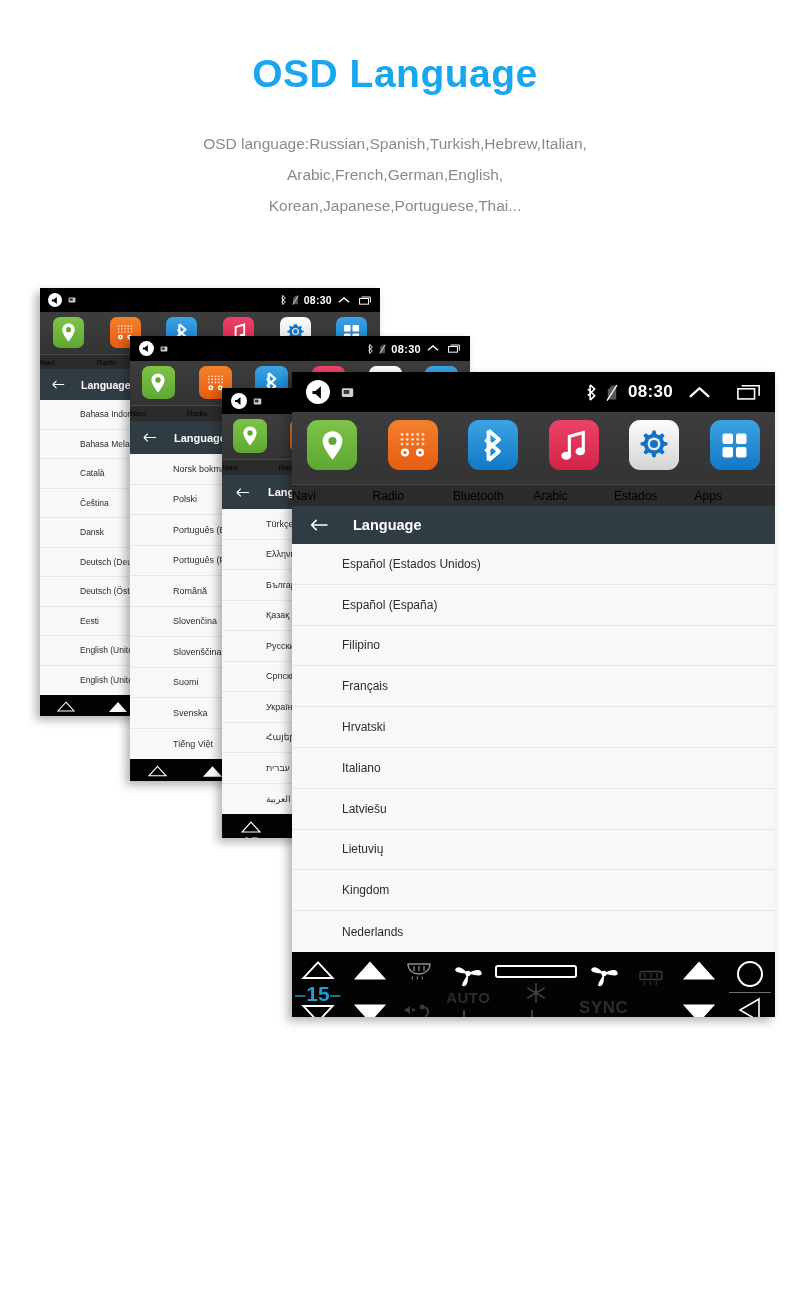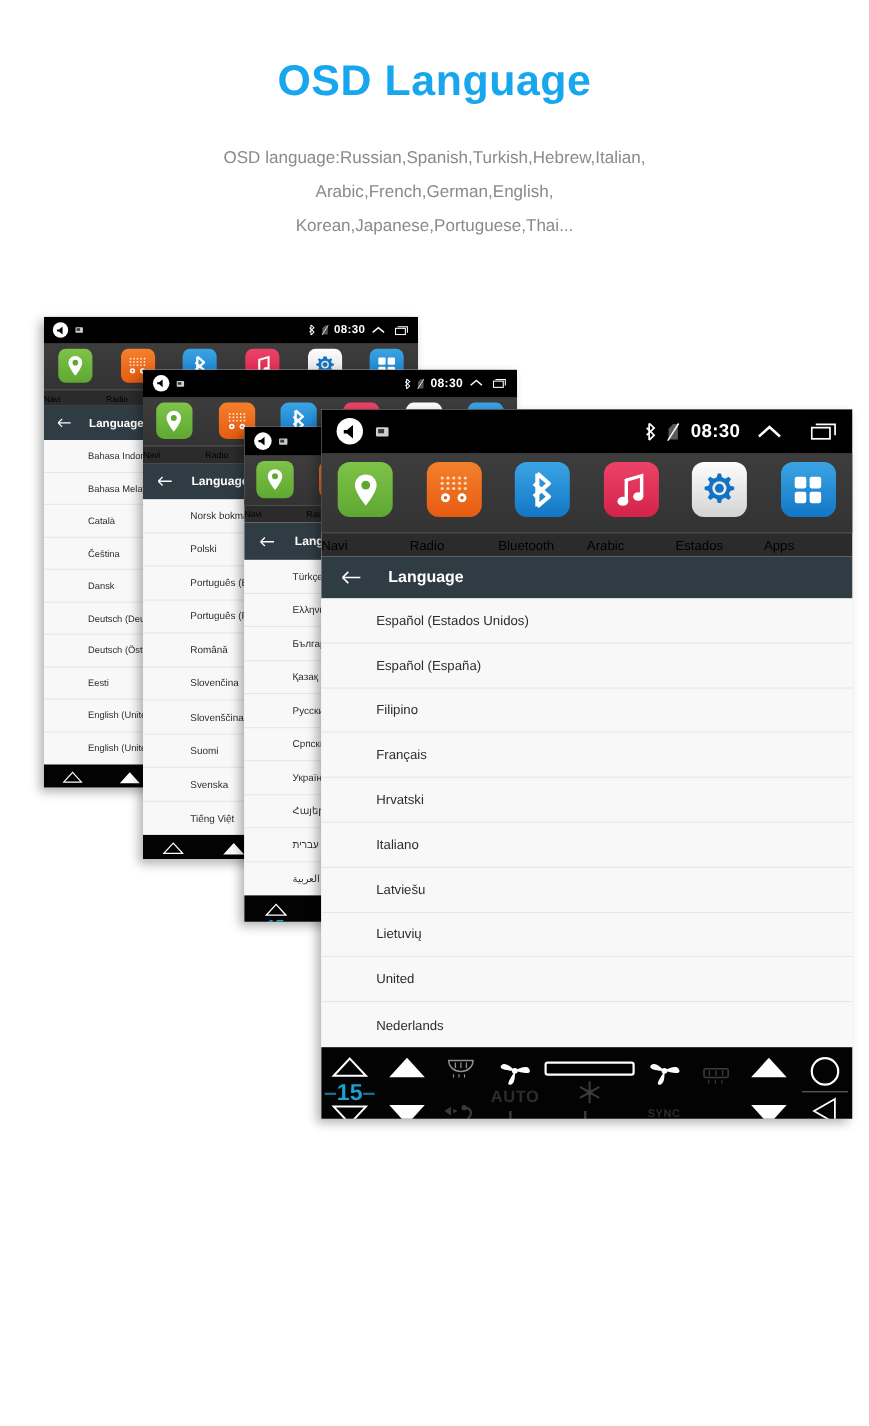--- a/index.html
+++ b/index.html
@@ -802,21 +802,21 @@
     </div>
     <div class="langlist">
       <div class="langrow">Español (Estados Unidos)</div>
       <div class="langrow">Español (España)</div>
       <div class="langrow">Filipino</div>
       <div class="langrow">Français</div>
       <div class="langrow">Hrvatski</div>
       <div class="langrow">Italiano</div>
       <div class="langrow">Latviešu</div>
       <div class="langrow">Lietuvių</div>
-      <div class="langrow">United</div>
+      <div class="langrow">Kingdom</div>
       <div class="langrow">Nederlands</div>
     </div>
 
     <div class="climate" style="padding:0">
 
       <div class="cl-col" style="width:62px;padding:8px 0;position:relative">
         <svg width="34" height="20" viewBox="0 0 20 12">
             <path d="M10 1.4 L18.8 10.8 L1.2 10.8 Z" stroke="#fff" stroke-width="1.1" fill="none"></path>
           </svg>
         <svg width="34" height="20" viewBox="0 0 20 12">
@@ -877,21 +877,21 @@
           </svg>
       </div>
 
       <div class="cl-col" style="width:62px;padding:8px 0 14px">
         <svg width="32" height="27" viewBox="0 0 24 20">
             <path d="M12 10 C12 10 6 3 3 6 C0.3 8.7 6.5 10 12 10 Z" fill="#fff"></path>
             <path d="M12 10 C12 10 20 5 22 9 C23.8 12.7 17 11.5 12 10 Z" fill="#fff"></path>
             <path d="M12 10 C12 10 13 19 9 19.5 C5.2 20 10 14 12 10 Z" fill="#fff"></path>
             <circle cx="12" cy="10" r="2" fill="#fff"></circle>
           </svg>
-        <div class="cl-lab cl-dim" style="font-size:10px;font-weight:bold">SYNC</div>
+        <div class="cl-lab cl-dim" style="font-size:17px;font-weight:bold">SYNC</div>
       </div>
 
       <div class="cl-col" style="width:52px;padding:18px 0 8px;justify-content:flex-start">
         <svg class="cl-dim" width="26" height="17" viewBox="0 0 26 17">
             <rect x="2" y="1.5" width="22" height="8" rx="1.5" stroke="#fff" stroke-width="1.4" fill="none"></rect>
             <path d="M7 3 V8 M13 3 V8 M19 3 V8" stroke="#fff" stroke-width="1.2"></path>
             <path d="M6 11.5 Q7 13.5 6 15 M12 11.5 Q13 13.5 12 15 M18 11.5 Q19 13.5 18 15" stroke="#fff" stroke-width="1.1" fill="none"></path>
           </svg>
       </div>
 

